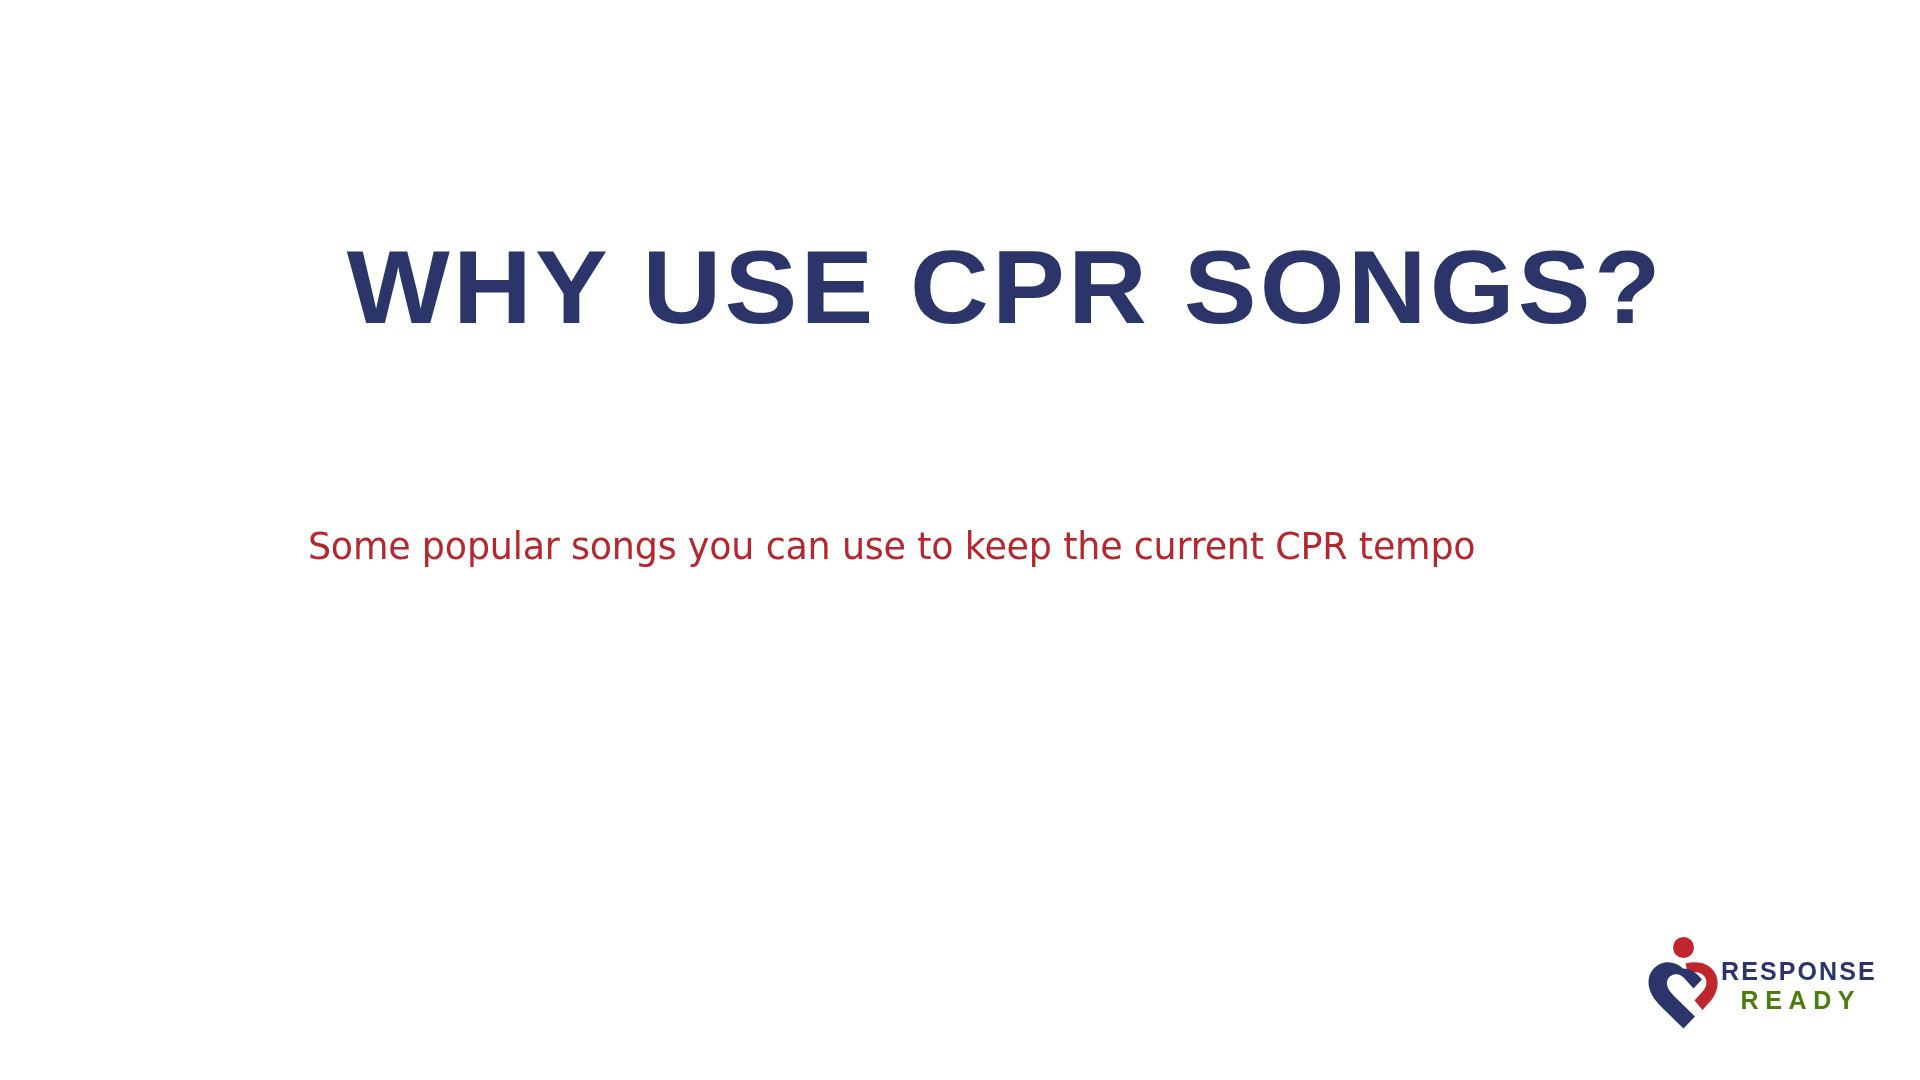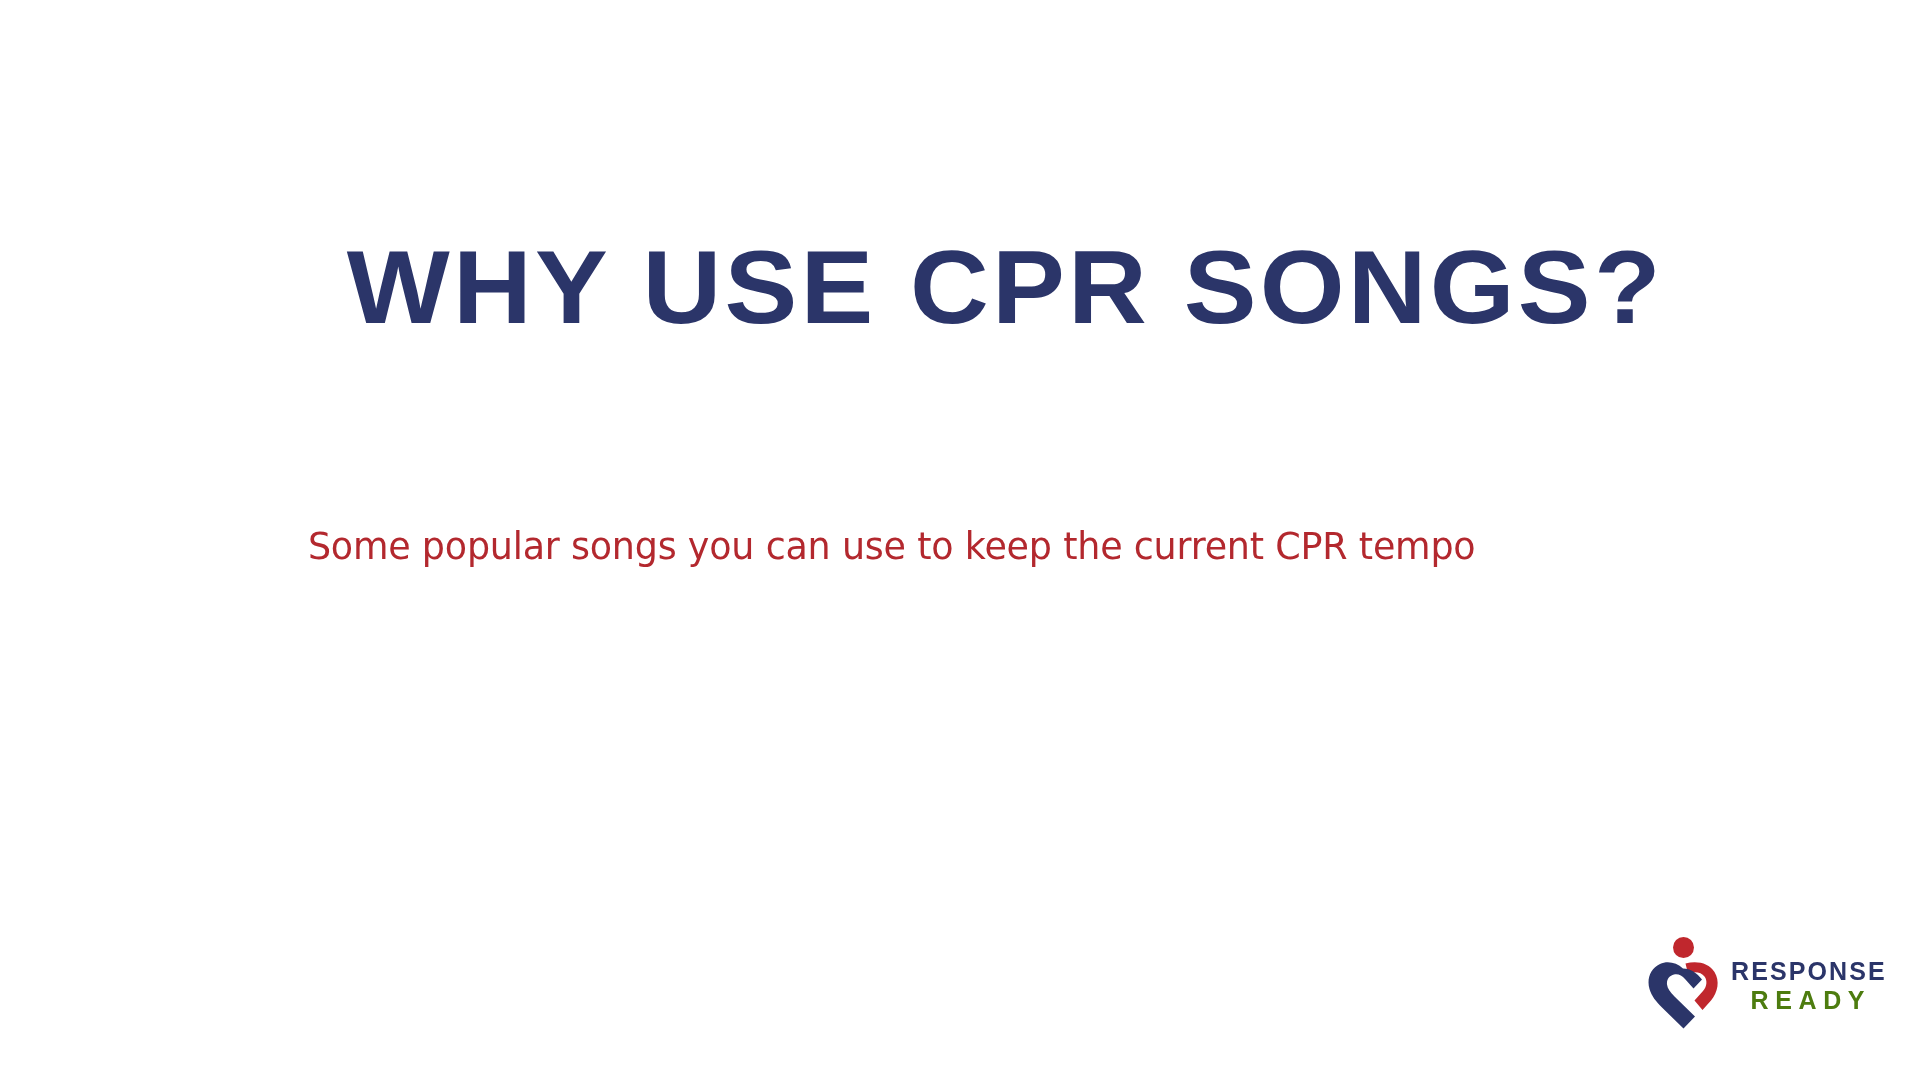--- a/index.html
+++ b/index.html
@@ -68,21 +68,20 @@
 
   
   #logo {
     position: absolute;
     left: 1645px;
     top: 936px;
     width: 235px;
     height: 94px;
     display: flex;
     align-items: center;
-    gap: 10px;
   }
   #logo-mark {
     width: 76px;
     height: 92px;
     flex: 0 0 auto;
     display: block;
   }
   #logo-wordmark {
     display: flex;
     flex-direction: column;

